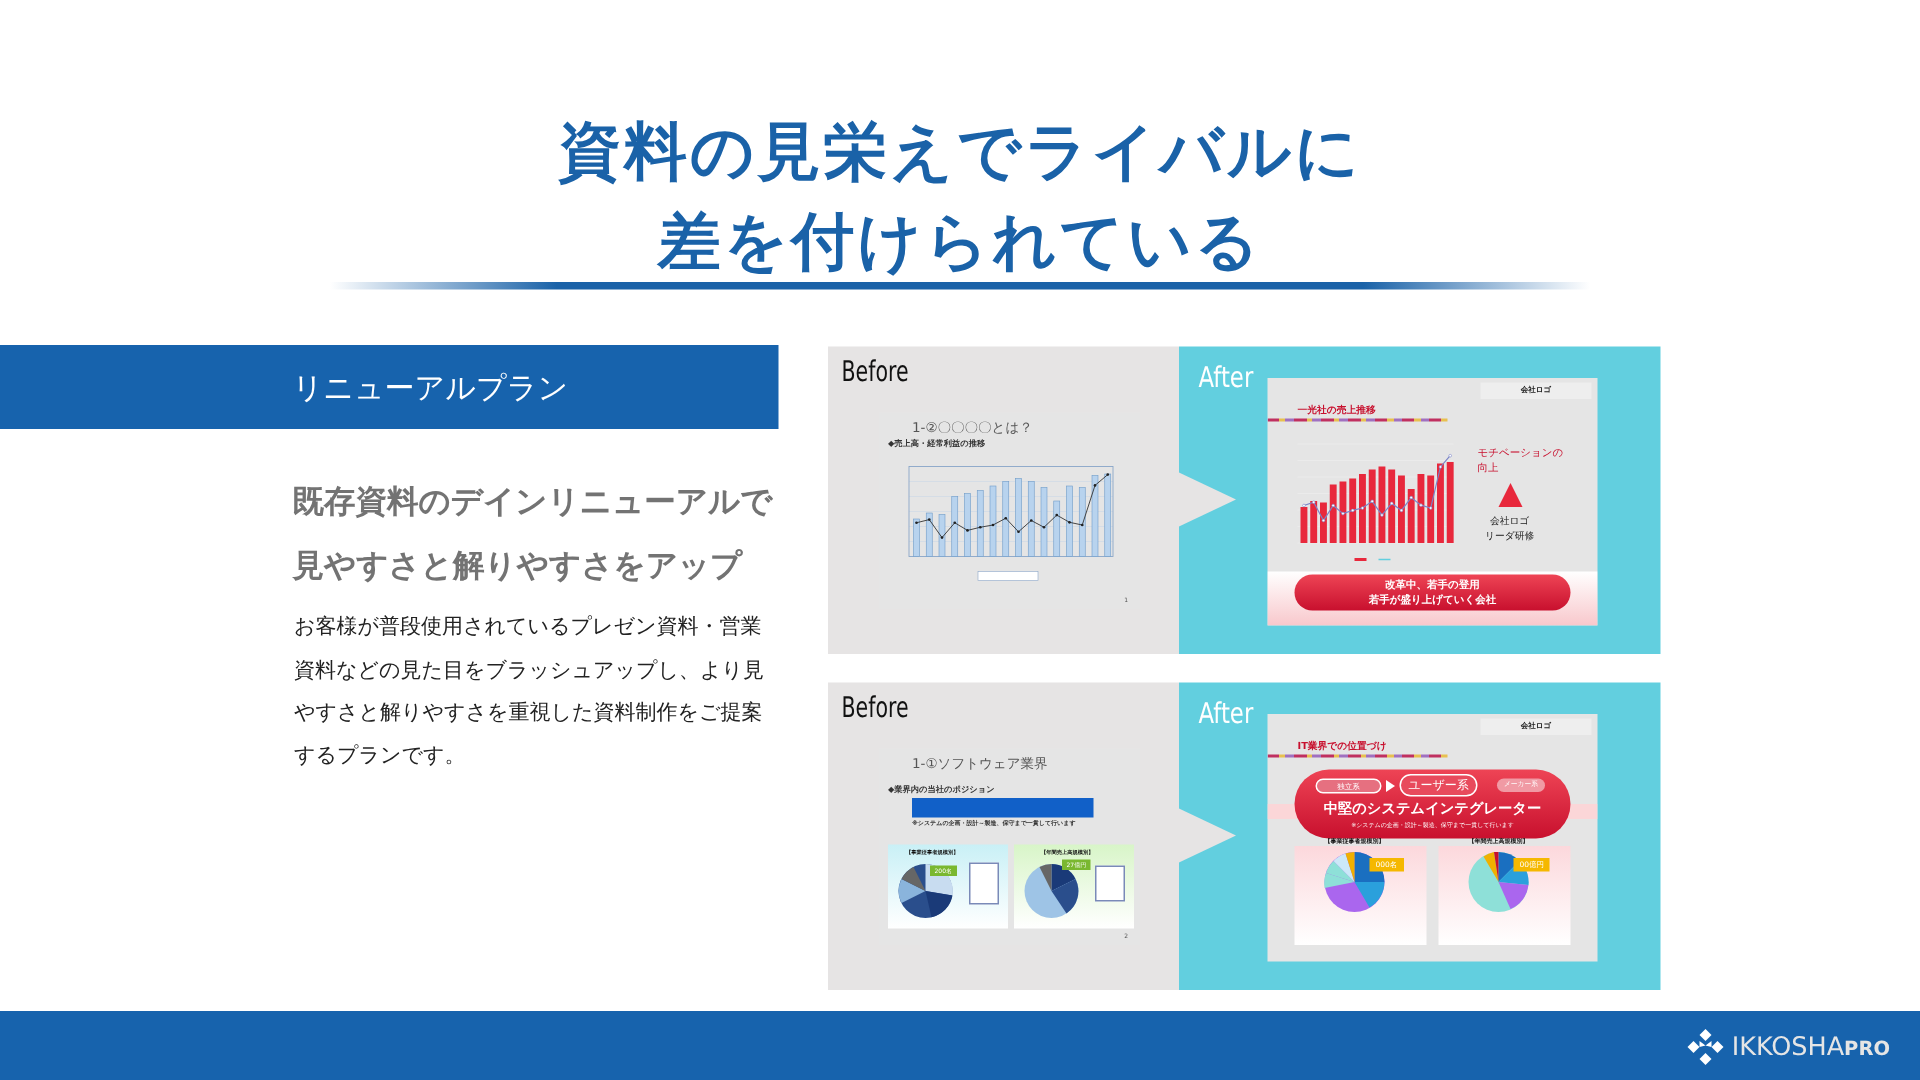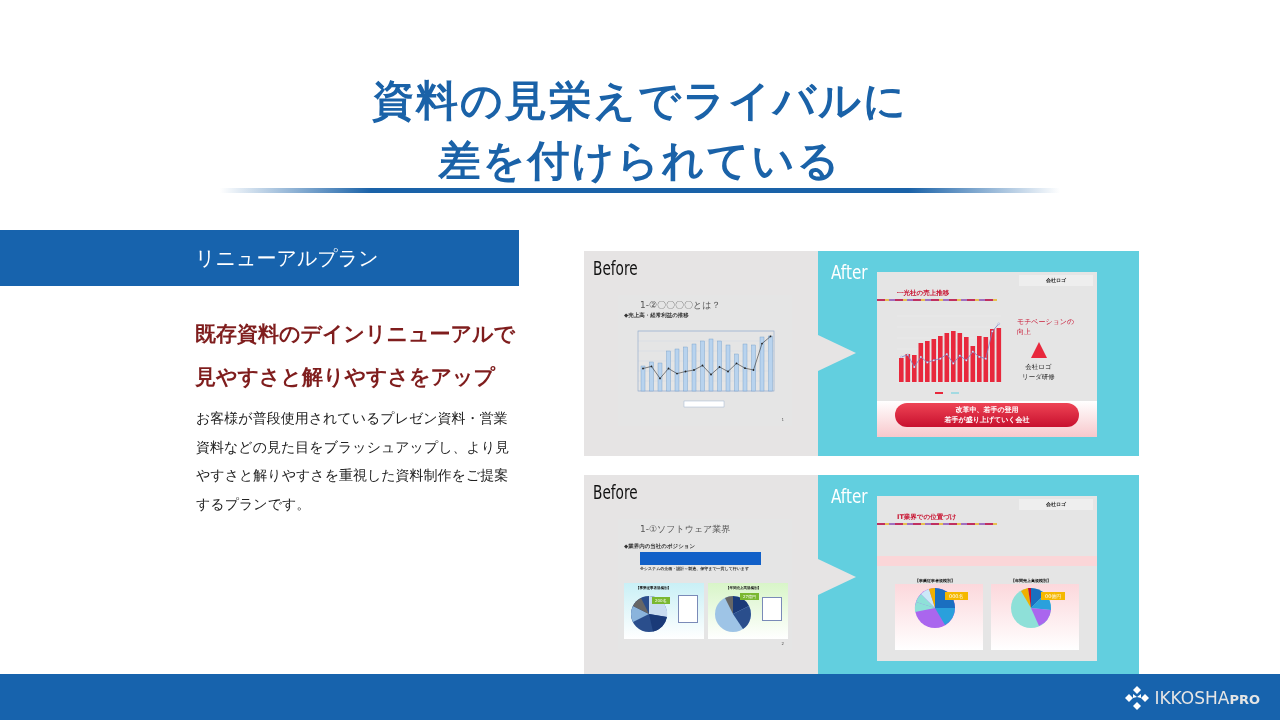--- a/index.html
+++ b/index.html
@@ -8,24 +8,24 @@
 
   .title { position:absolute; left:0; top:71px; width:1280px; text-align:center;
     font-family:"DejaVu Serif","Liberation Serif",serif; font-weight:bold; color:#1a62a8;
     font-size:42px; line-height:60px; letter-spacing:2px; }
   .title-rule { position:absolute; left:220px; top:188px; width:840px; height:5px;
     background:linear-gradient(90deg, rgba(26,98,168,0) 0%, #1a62a8 18%, #1a62a8 82%, rgba(26,98,168,0) 100%); }
 
   .plan-banner { position:absolute; left:0; top:230px; width:519px; height:56px; background:#1763ad; }
   .plan-banner span { position:absolute; left:195px; top:9px; color:#fff; font-size:20px; line-height:38px; }
 
-  .subhead { position:absolute; left:195px; top:313px; font-size:21px; line-height:43px; font-weight:bold; color:#7f1d1d; }
+  .subhead { position:absolute; left:195px; top:313px; font-size:21px; line-height:43px; font-weight:bold; color:#737373; }
   .body-text { position:absolute; left:196px; top:404px; width:320px; font-size:14px; line-height:28.5px; color:#222; }
 
-  .panel { position:absolute; left:584px; width:555px; height:205px;margin-top:20px; }
+  .panel { position:absolute; left:552px; width:555px; height:205px; }
   .panel-1 { top:231px; }
   .panel-2 { top:455px; }
   .before-area { position:absolute; left:0; top:0; width:234px; height:205px; background:#e6e4e4; }
   .after-area { position:absolute; left:234px; top:0; width:321px; height:205px; background:#62cfdf; }
   .arrow { position:absolute; left:234px; top:84px; width:0; height:0;
     border-top:18px solid transparent; border-bottom:18px solid transparent; border-left:38px solid #e6e4e4; }
   .lbl-before { position:absolute; left:9px; top:6px; font-family:"DejaVu Sans Condensed","DejaVu Sans",sans-serif;
     font-size:19px; color:#111; transform:scaleX(0.8); transform-origin:left; }
   .lbl-after { position:absolute; left:247px; top:10px; font-size:19px; color:#fff; transform:scaleX(0.8); transform-origin:left; }
 
@@ -239,20 +239,28 @@
       <div style="position:absolute;left:54px;top:14px;width:20px;height:24px;border:0.5px solid #7a8ab8;background:#fff;"></div>
     </div>
     <div class="bs-page">2</div>
   </div>
 
   <div class="slide after-slide">
     <div class="logo-box">会社ロゴ</div>
     <div class="as-title">IT業界での位置づけ</div>
     <div class="as-rule"></div>
     <div style="position:absolute;left:0;top:60px;width:220px;height:10px;background:#fbd6d8;"></div>
+    <div class="pill-red" style="left:18px;top:37px;width:184px;height:46px;border-radius:23px;">
+      <div style="position:absolute;left:14px;top:6px;width:44px;height:10px;border-radius:5px;background:#e67080;border:0.5px solid #fff;font-size:5px;line-height:10px;font-weight:normal;">独立系</div>
+      <div style="position:absolute;left:61px;top:7px;width:0;height:0;border-top:4px solid transparent;border-bottom:4px solid transparent;border-left:6px solid #fff;"></div>
+      <div style="position:absolute;left:70px;top:3px;width:52px;height:15px;border-radius:8px;border:1px solid #fff;background:#e84a5c;font-size:8px;line-height:13px;font-weight:normal;">ユーザー系</div>
+      <div style="position:absolute;left:135px;top:6px;width:32px;height:9px;border-radius:5px;background:#f09aa4;font-size:4.5px;line-height:9px;font-weight:normal;">メーカー系</div>
+      <div style="position:absolute;left:0;top:21px;width:184px;font-size:9.5px;line-height:12px;">中堅のシステムインテグレーター</div>
+      <div style="position:absolute;left:0;top:34px;width:184px;font-size:4px;line-height:6px;font-weight:normal;">※システムの企画・設計～製造、保守まで一貫して行います</div>
+    </div>
     <div style="position:absolute;left:18px;top:88px;width:88px;height:66px;background:linear-gradient(180deg,#fcd8dc,#fff);">
       <div style="position:absolute;left:20px;top:-6px;font-size:4px;font-weight:bold;">【事業従事者規模別】</div>
       <svg style="position:absolute;left:18px;top:2px" width="44" height="44" viewBox="-22 -22 44 44">
         <circle r="20" fill="#aa66ee"></circle>
         <path d="M0,0 L0,-20 A20,20 0 0,1 20,0 Z" fill="#1a6fc0"></path>
         <path d="M0,0 L20,0 A20,20 0 0,1 10,17 Z" fill="#2aa0dc"></path>
         <path d="M0,0 L-19,-6 A20,20 0 0,1 -14,-14 Z" fill="#8ee0d8"></path>
         <path d="M0,0 L-14,-14 A20,20 0 0,1 -6,-19 Z" fill="#cce8f8"></path>
         <path d="M0,0 L-6,-19 A20,20 0 0,1 0,-20 Z" fill="#f0b000"></path>
         <path d="M0,0 L-20,4 A20,20 0 0,1 -19,-6 Z" fill="#8ee0d8"></path>

